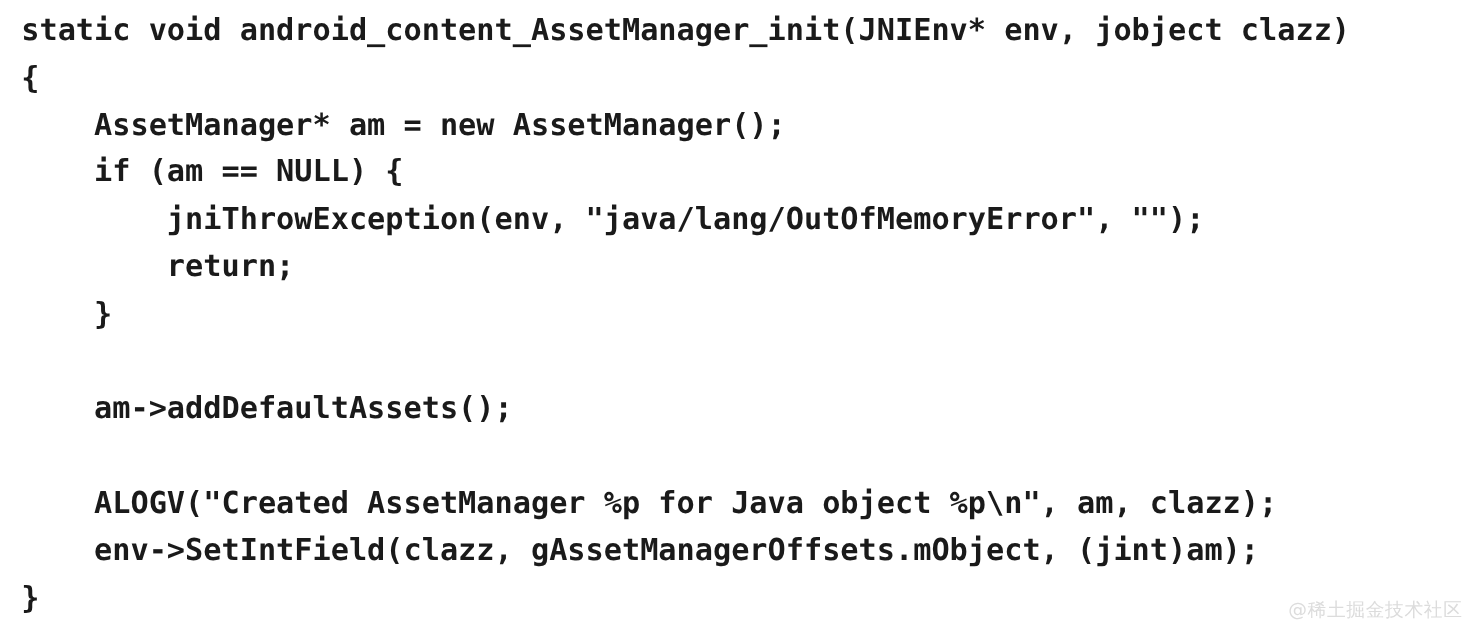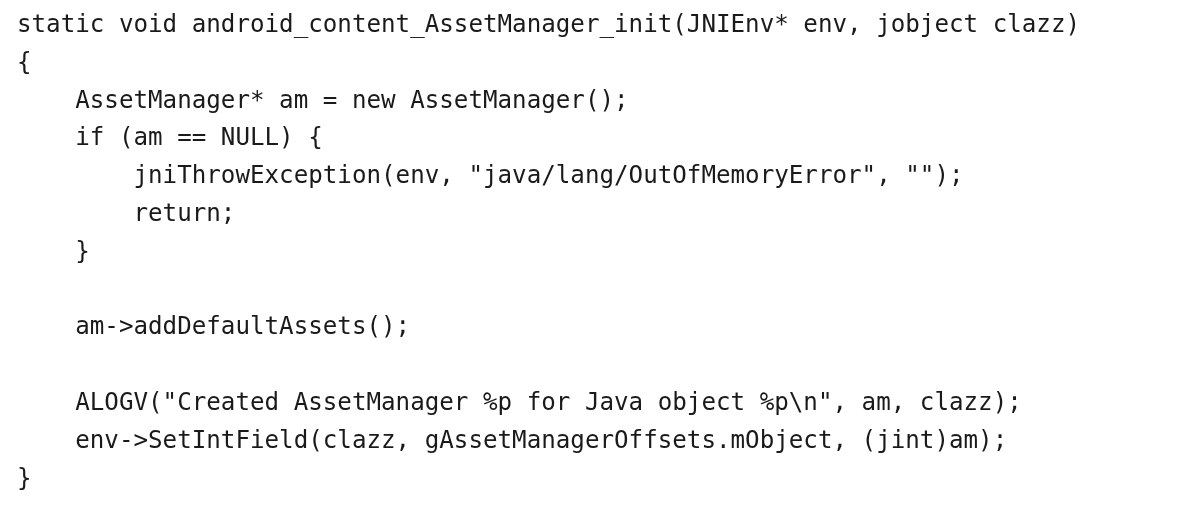--- a/index.html
+++ b/index.html
@@ -25,20 +25,21 @@
     left: 17px;
     top: 6px;
     margin: 0;
     padding: 0;
     font-family: "Liberation Mono", "DejaVu Sans Mono", monospace;
     font-size: 24.2px;
     line-height: 37.8px;
     letter-spacing: 0px;
     color: #1a1a1a;
     white-space: pre;
+    font-weight: bold;
     -webkit-font-smoothing: antialiased;
   }
   .code-line {
     display: block;
     height: 37.8px;
     white-space: pre;
     min-height: 37.8px;
   }
   #watermark {
     position: absolute;
@@ -53,14 +54,15 @@
     letter-spacing: 0.5px;
   }
 </style>
 </head>
 <body>
 
 <div id="code-figure">
 
   <pre id="code-block"><code><span class="code-line">static void android_content_AssetManager_init(JNIEnv* env, jobject clazz)</span><span class="code-line">{</span><span class="code-line">    AssetManager* am = new AssetManager();</span><span class="code-line">    if (am == NULL) {</span><span class="code-line">        jniThrowException(env, "java/lang/OutOfMemoryError", "");</span><span class="code-line">        return;</span><span class="code-line">    }</span><span class="code-line"></span><span class="code-line">    am-&gt;addDefaultAssets();</span><span class="code-line"></span><span class="code-line">    ALOGV("Created AssetManager %p for Java object %p\n", am, clazz);</span><span class="code-line">    env-&gt;SetIntField(clazz, gAssetManagerOffsets.mObject, (jint)am);</span><span class="code-line">}</span></code></pre>
 
+  <div id="watermark">@稀土掘金技术社区</div>
 
 </div>
 
 </body></html>

